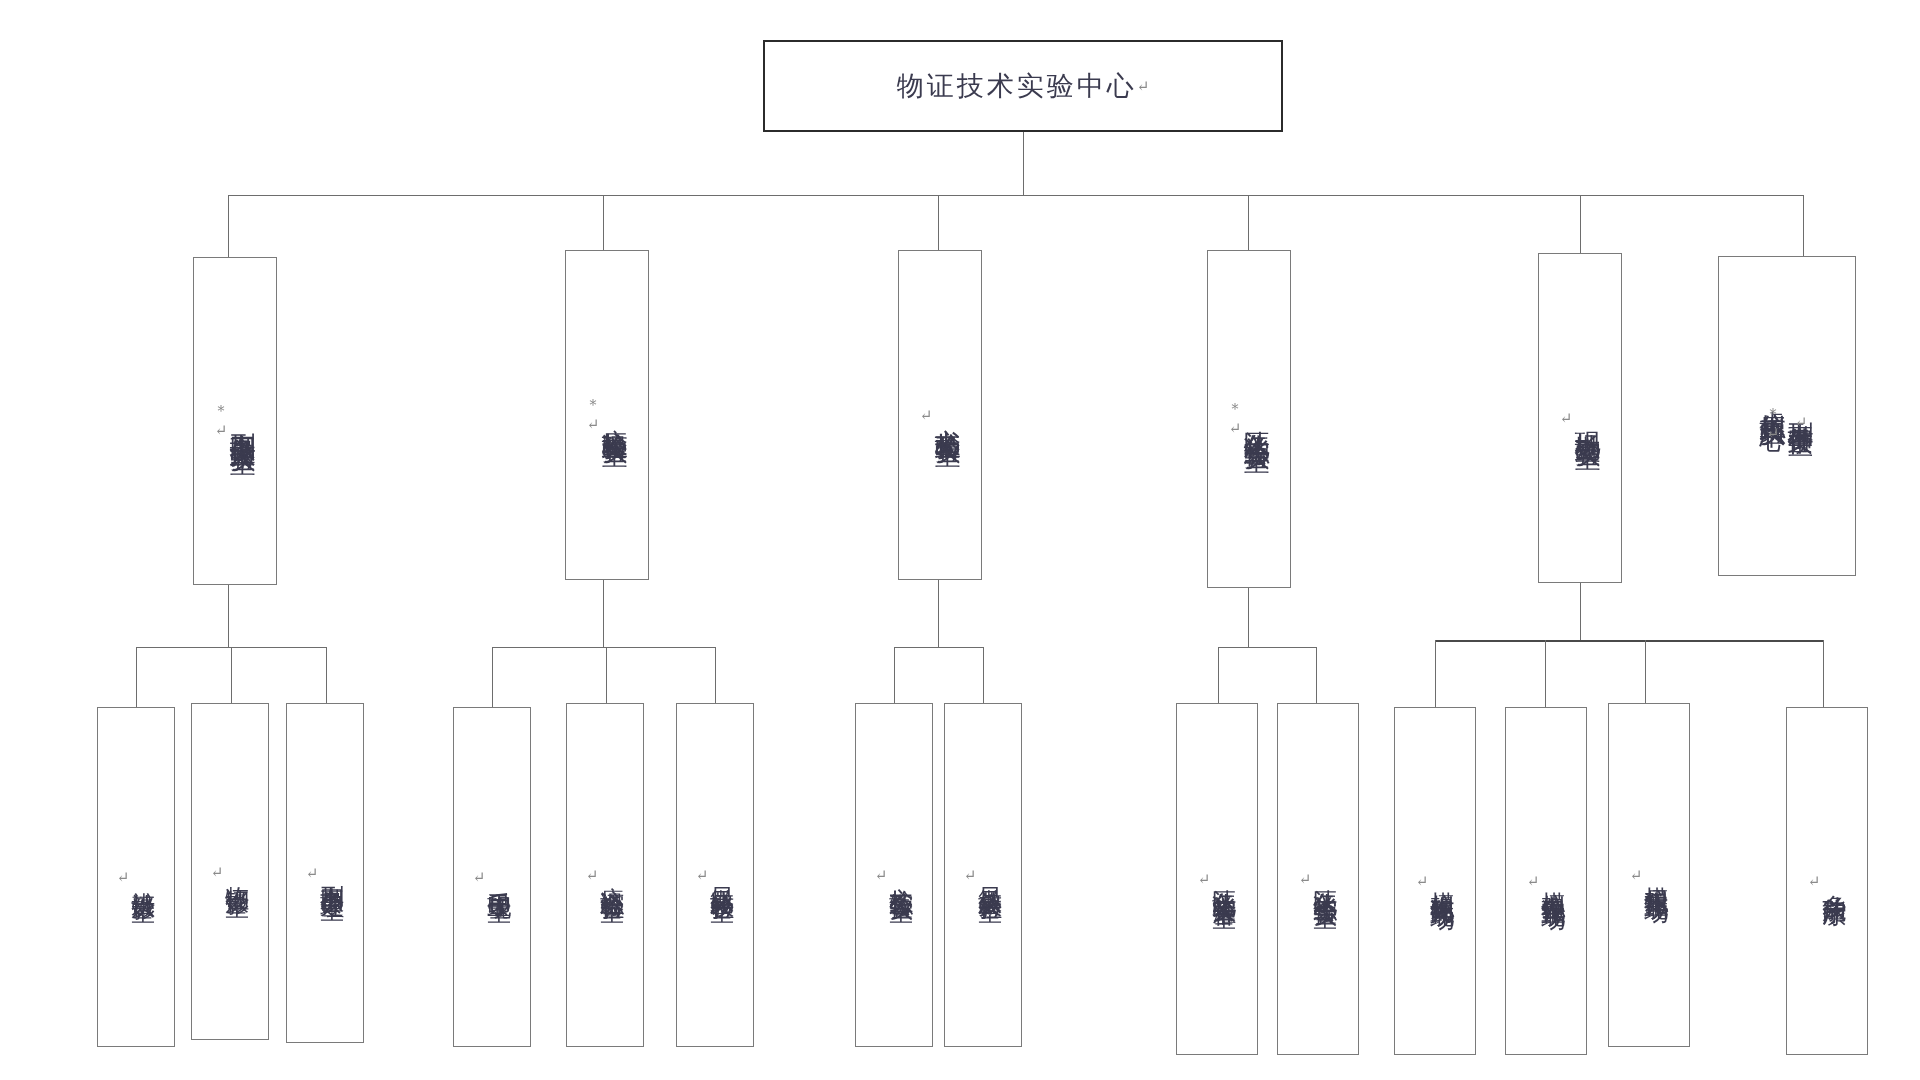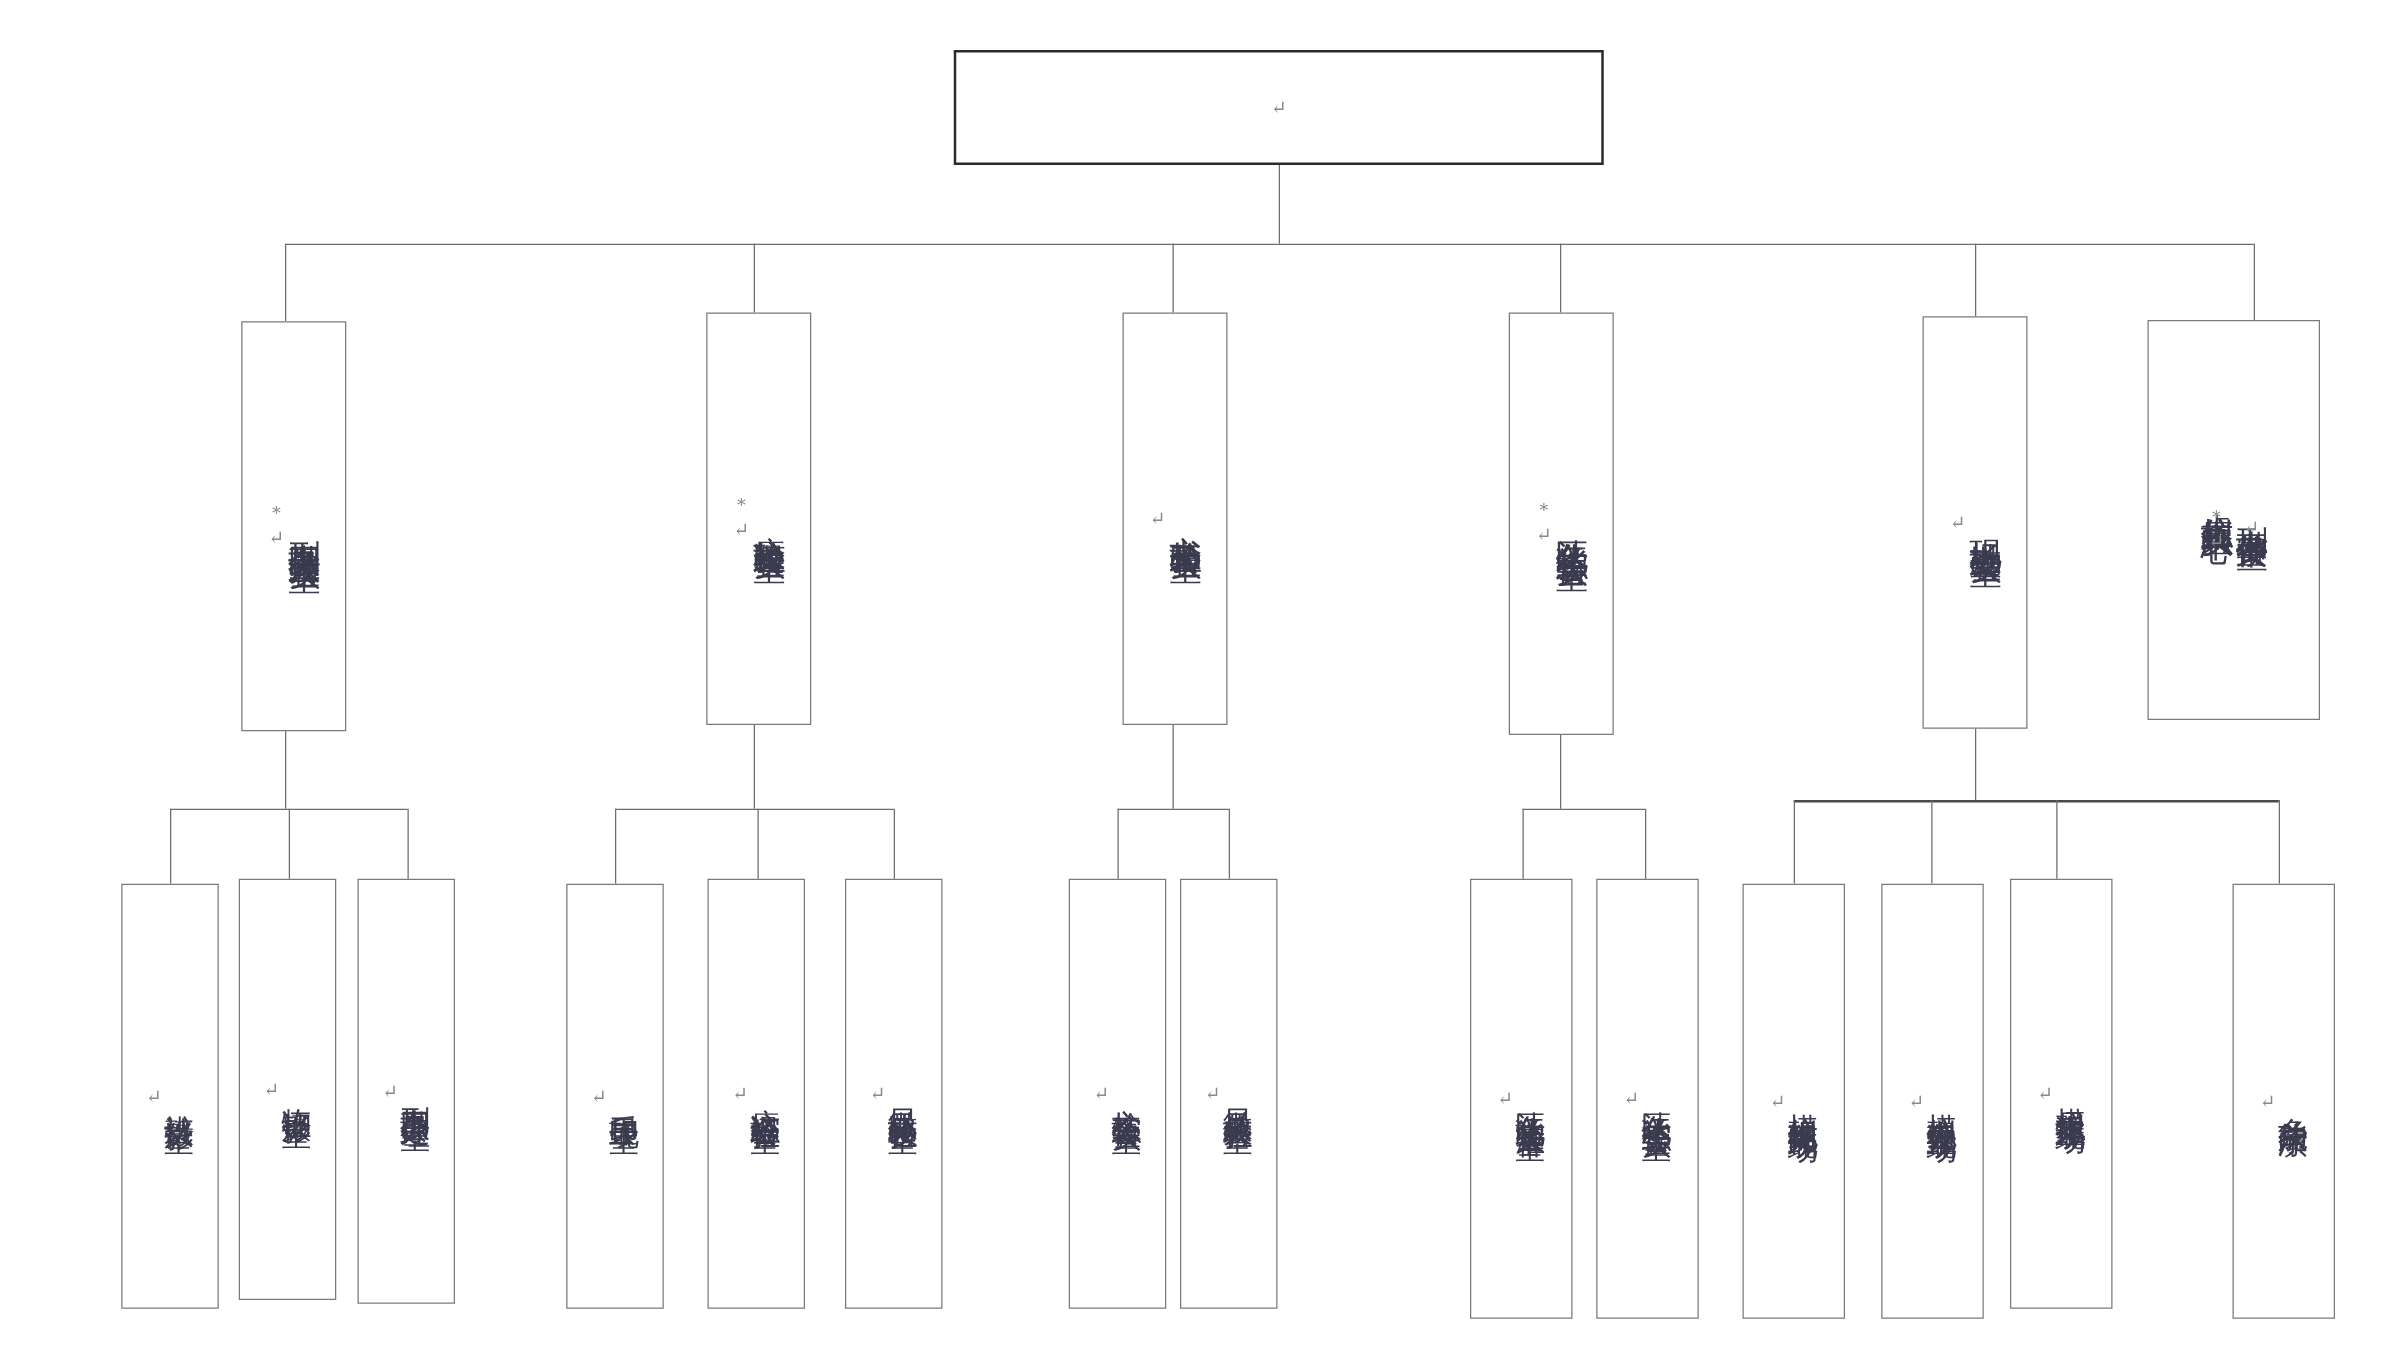--- a/index.html
+++ b/index.html
@@ -76,20 +76,21 @@
     color: #8a8a8a;
     font-size: 14px;
   }
 </style>
 </head>
 <body>
 
 <div id="chart-canvas">
 
   <div class="node root" style="left:763px; top:40px; width:520px; height:92px;">
+    <span class="htext">物证技术实验中心</span>
     <span class="pilcrow">↵</span>
   </div>
 
   <div class="line-v" style="left:1023px; top:132px; width:1px; height:63px;"></div>
 
   <div class="line-h" style="left:228px; top:195px; width:1575px; height:1px;"></div>
 
   <div class="line-v" style="left:228px; top:195px; height:62px;"></div>
   <div class="line-v" style="left:603px; top:195px; height:62px;"></div>
   <div class="line-v" style="left:938px; top:195px; height:62px;"></div>

